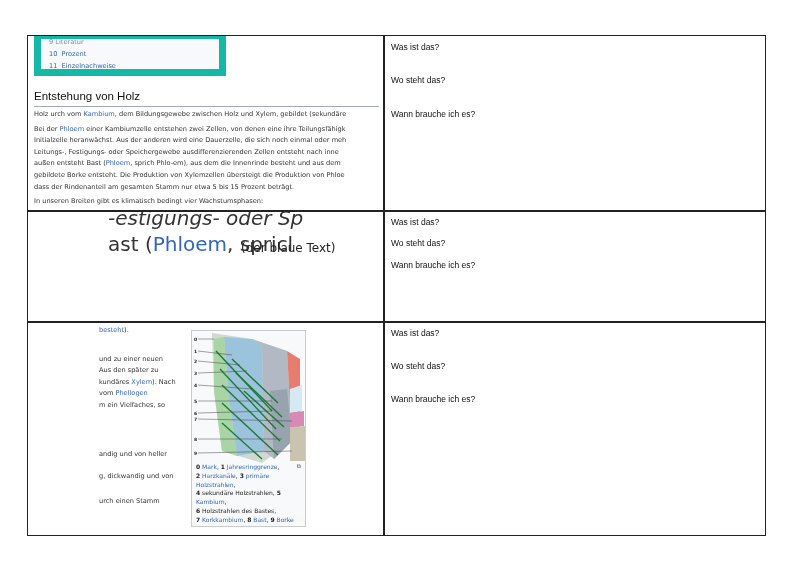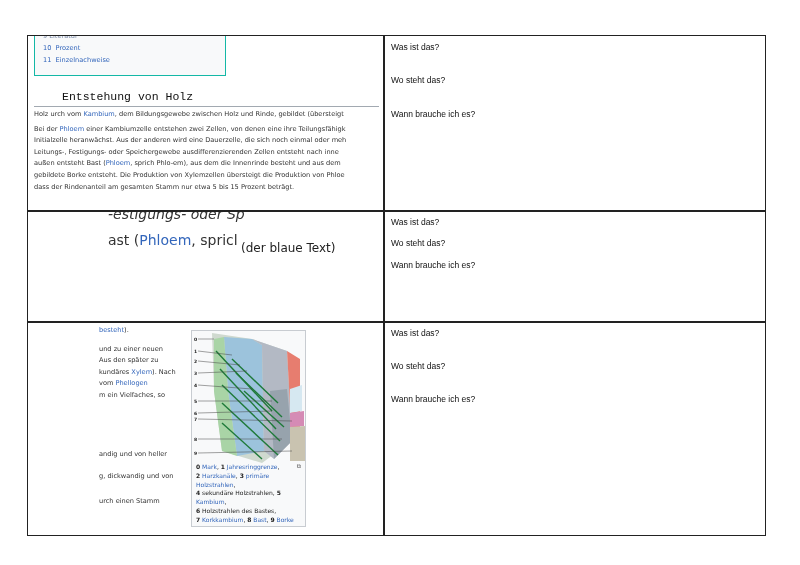--- a/index.html
+++ b/index.html
@@ -4,26 +4,26 @@
 <style>
   html,body{margin:0;padding:0;background:#ffffff;}
   body{width:800px;height:565px;position:relative;overflow:hidden;font-family:"Liberation Sans",sans-serif;}
   .tbl{position:absolute;left:27px;top:35px;width:739px;height:501px;border:1.5px solid #222;box-sizing:border-box;}
   .vline{position:absolute;left:355px;top:0;width:1.5px;height:100%;background:#222;}
   .hline{position:absolute;left:0;width:100%;height:1.5px;background:#222;}
   .cell{position:absolute;overflow:hidden;}
   .q{font-weight:normal;font-size:8.5px;color:#111;position:absolute;left:6px;}
   .wiki{font-family:"DejaVu Sans",sans-serif;font-size:6.6px;color:#333;line-height:11.6px;}
   .link{color:#3366bb;text-align:center;}
-  .toc{position:absolute;left:6px;top:-4px;width:192px;height:44px;border:1px solid #14b8a6;background:#f8f9fa;box-sizing:border-box;}
+  .toc{position:absolute;left:6px;top:-4px;width:192px;height:44px;border:7px solid #14b8a6;background:#f8f9fa;box-sizing:border-box;}
   .toc div{font-family:"DejaVu Sans",sans-serif;font-size:6.6px;color:#3366bb;position:absolute;left:8px;}
-  .h2{position:absolute;left:6px;top:54px;font-family:Liberation Mono, monospace;font-size:11.5px;color:#111;margin-left:28px;}
+  .h2{position:absolute;left:6px;top:54px;font-family:Liberation Sans, sans-serif;font-size:11.5px;color:#111;}
   .h2line{position:absolute;left:6px;top:70px;width:345px;height:1px;background:#a2a9b1;}
   .para{position:absolute;left:6px;white-space:nowrap;}
-  .big{font-family:"DejaVu Sans",sans-serif;font-size:14px;color:#333;position:absolute;white-space:nowrap;}
+  .big{font-family:"DejaVu Sans",sans-serif;font-size:20px;color:#333;position:absolute;white-space:nowrap;}
   .small{font-family:"DejaVu Sans",sans-serif;font-size:6.5px;color:#333;position:absolute;white-space:nowrap;}
   .fig{position:absolute;left:163px;top:7px;width:115px;height:197px;border:1px solid #c8ccd1;background:#f8f9fa;box-sizing:border-box;}
   .cap{font-family:"DejaVu Sans",sans-serif;font-size:6px;color:#222;line-height:8.8px;position:absolute;left:4px;top:132px;width:108px;}
   .cap b{font-weight:bold;}
 </style>
 </head>
 <body>
 
 <div class="tbl">
   <div class="vline"></div>
@@ -32,27 +32,28 @@
 
   <div class="cell" style="left:0;top:0;width:355px;height:174px">
     <div class="toc">
       <div style="top:-1px;color:#7a8aa8"><span>9</span> <span>Literatur</span></div>
       <div style="top:11px"><span>10</span>&nbsp;&nbsp;<span>Prozent</span></div>
       <div style="top:23px"><span>11</span>&nbsp;&nbsp;<span>Einzelnachweise</span></div>
     </div>
     <div class="h2">Entstehung von Holz</div>
     <div class="h2line"></div>
     <div class="para wiki" style="top:73px">
-      <div><span>Holz urch vom </span><span class="link">Kambium</span><span>, dem Bildungsgewebe zwischen Holz und Rinde, gebildet (übersteigt</span></div>
+      <div><span>Holz urch vom </span><span class="link">Kambium</span><span>, dem Bildungsgewebe zwischen Holz und Xylem, gebildet (sekundäre</span></div>
       <div style="margin-top:3px"><span>Bei der </span><span class="link">Phloem</span><span> einer Kambiumzelle entstehen zwei Zellen, von denen eine ihre Teilungsfähigk</span></div>
       <div>Initialzelle heranwächst. Aus der anderen wird eine Dauerzelle, die sich noch einmal oder meh</div>
       <div>Leitungs-, Festigungs- oder Speichergewebe ausdifferenzierenden Zellen entsteht nach inne</div>
       <div><span>außen entsteht Bast (</span><span class="link">Phloem</span><span>, sprich Phlo-em), aus dem die Innenrinde besteht und aus dem</span></div>
       <div>gebildete Borke entsteht. Die Produktion von Xylemzellen übersteigt die Produktion von Phloe</div>
       <div>dass der Rindenanteil am gesamten Stamm nur etwa 5 bis 15 Prozent beträgt.</div>
+      <div style="margin-top:3px">In unseren Breiten gibt es klimatisch bedingt vier Wachstumsphasen:</div>
     </div>
   </div>
 
   <div class="cell" style="left:357px;top:0;width:380px;height:174px">
     <div class="q" style="top:6px">Was ist das?</div>
     <div class="q" style="top:39px">Wo steht das?</div>
     <div class="q" style="top:73px">Wann brauche ich es?</div>
   </div>
 
   <div class="cell" style="left:0;top:176px;width:355px;height:109px">
@@ -63,21 +64,21 @@
 
   <div class="cell" style="left:357px;top:176px;width:380px;height:109px">
     <div class="q" style="top:5px">Was ist das?</div>
     <div class="q" style="top:26px">Wo steht das?</div>
     <div class="q" style="top:48px">Wann brauche ich es?</div>
   </div>
 
   <div class="cell" style="left:0;top:287px;width:355px;height:212px">
     <div class="wiki" style="position:absolute;left:71px;top:2px;white-space:nowrap">
       <div><span class="link">besteht</span><span>).</span></div>
-      <div style="margin-top:7px">und zu einer neuen</div>
+      <div style="margin-top:17px">und zu einer neuen</div>
       <div> Aus den später zu</div>
       <div><span>kundäres </span><span class="link">Xylem</span><span>). Nach</span></div>
       <div><span> vom </span><span class="link">Phellogen</span></div>
       <div>m ein Vielfaches, so</div>
     </div>
     <div class="wiki" style="position:absolute;left:71px;top:126px;white-space:nowrap">andig und von heller</div>
     <div class="wiki" style="position:absolute;left:71px;top:148px;white-space:nowrap">g, dickwandig und von</div>
     <div class="wiki" style="position:absolute;left:71px;top:173px;white-space:nowrap">urch einen Stamm</div>
 
     <div class="fig">

